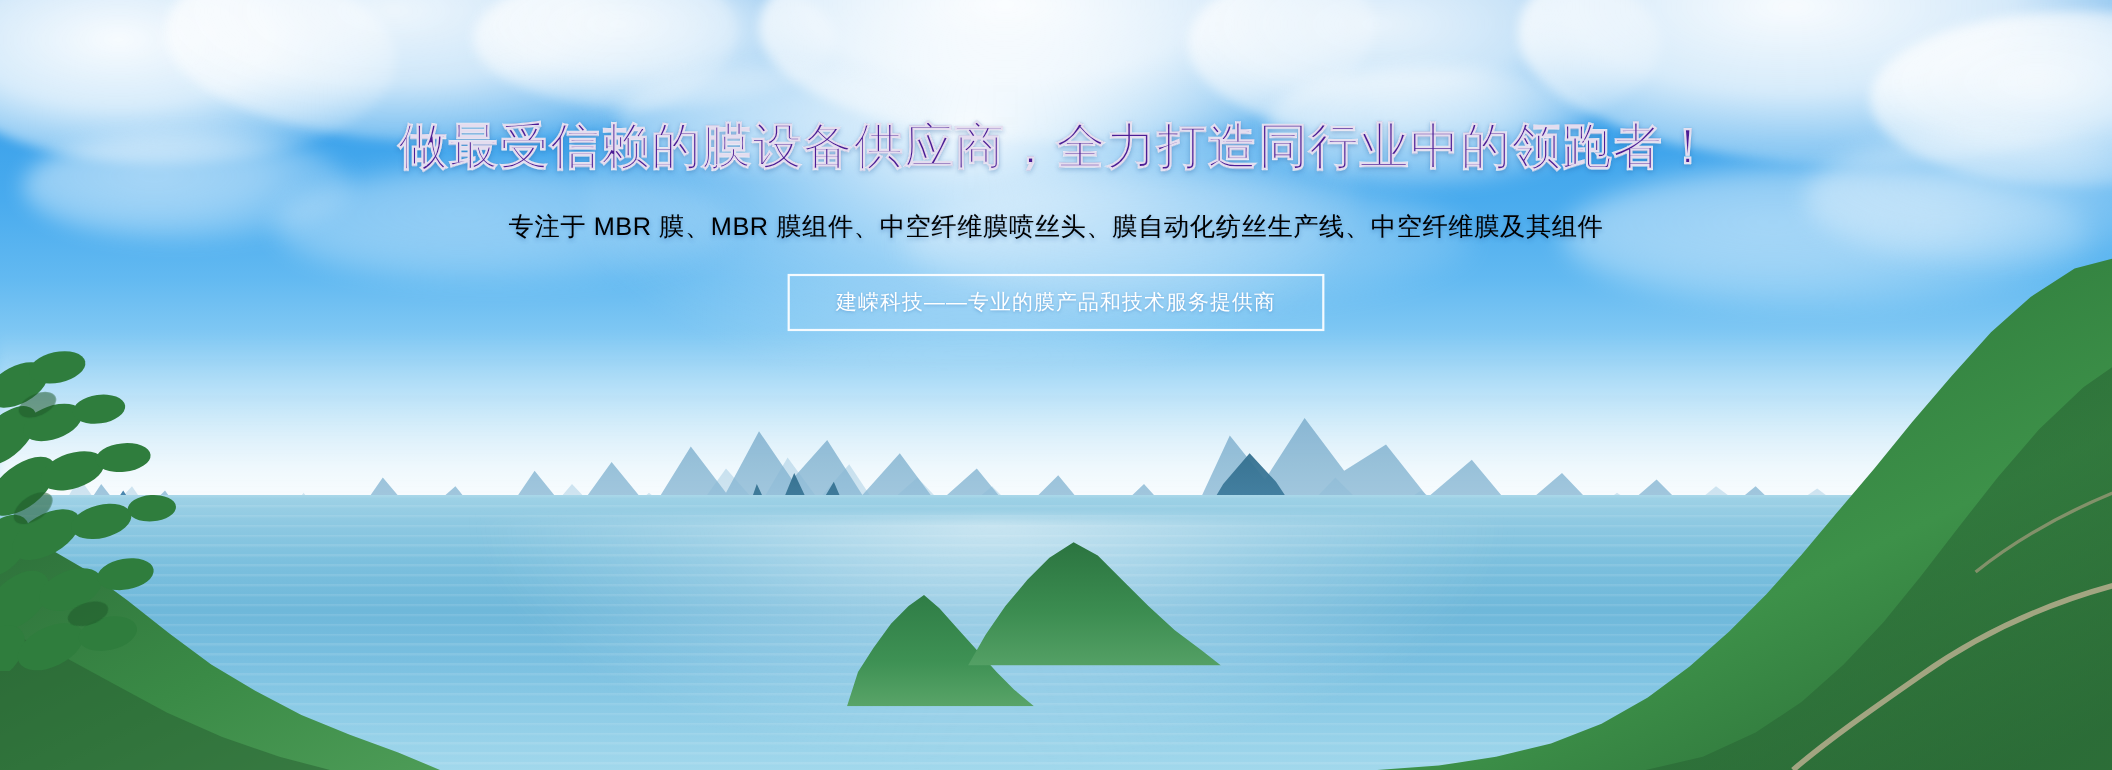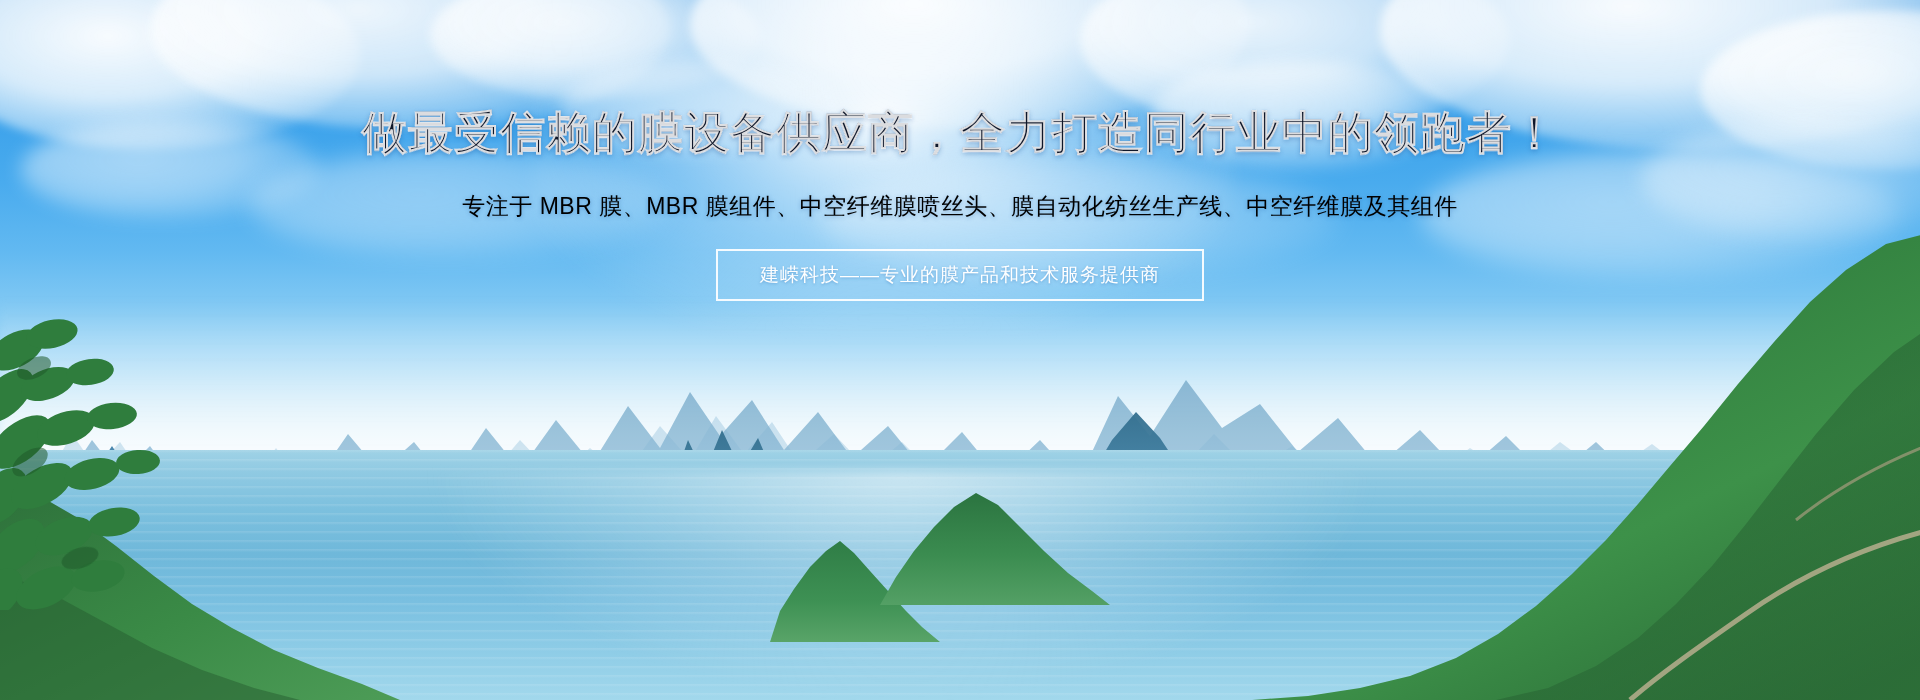--- a/index.html
+++ b/index.html
@@ -195,21 +195,21 @@
     flex-direction: column;
     align-items: center;
     pointer-events: none;
   }
 
   .headline {
     margin-top: 103px;
     font-size: 45px;
     font-weight: 700;
     letter-spacing: 1px;
-    color: #0f172a;
+    color: #4c1d95;
     white-space: nowrap;
     text-shadow:
        0 0 1px rgba(40,110,180,0.55),
        0 2px 5px rgba(30,90,160,0.40),
        0 1px 0 rgba(255,255,255,0.6);
     -webkit-text-stroke: 0.6px rgba(255,255,255,0.85);
     pointer-events: auto;
   }
 
   .subtitle {

